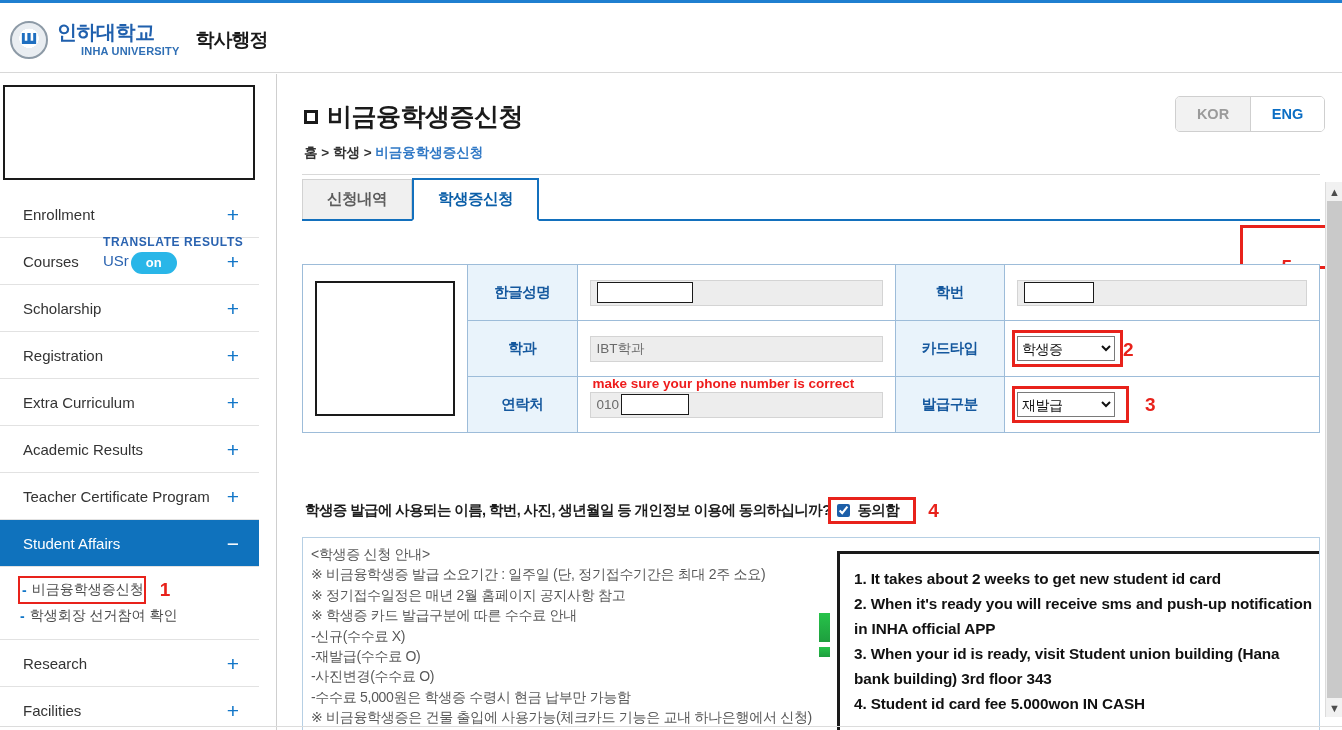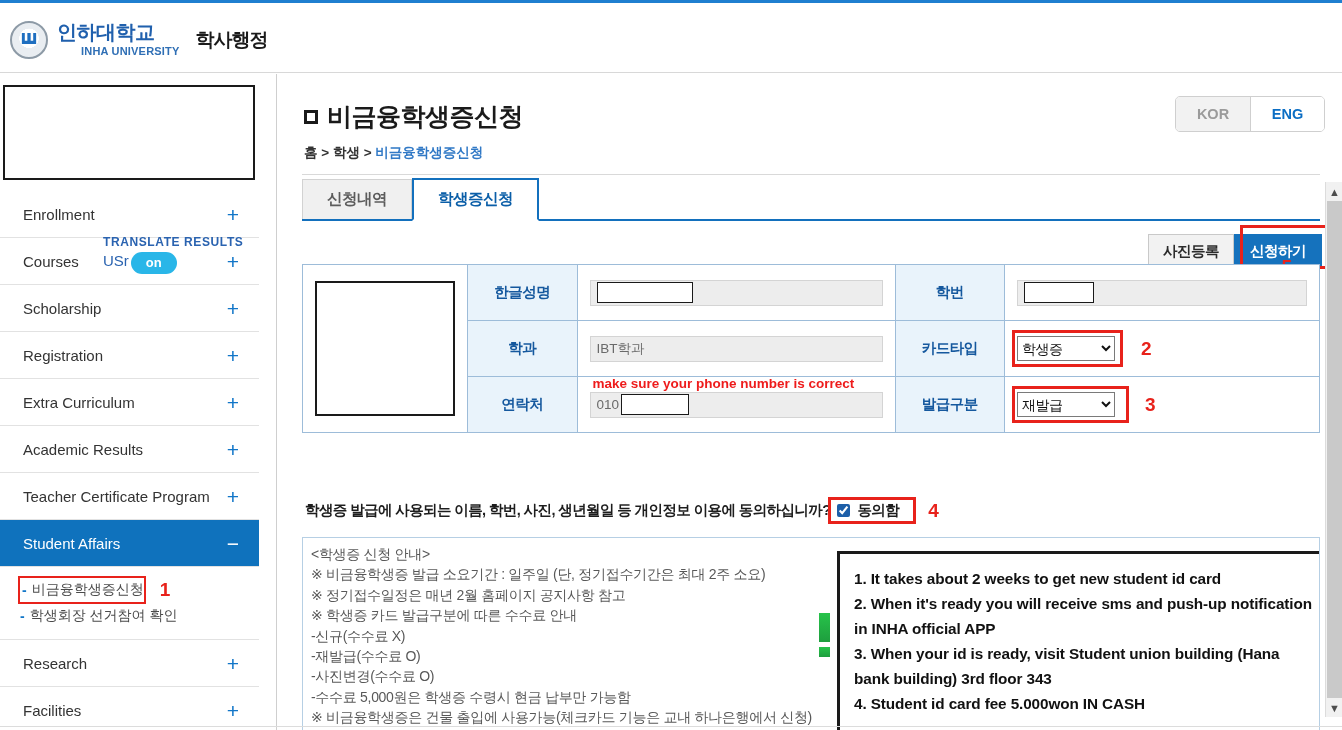--- a/index.html
+++ b/index.html
@@ -629,24 +629,20 @@
       <span class="lang eng">ENG</span>
     </div>
 
     <div id="hr-top"></div>
 
     <div id="tabs">
       <div class="tab unsel">신청내역</div>
       <div class="tab sel">학생증신청</div>
     </div>
 
-    <div id="action-row">
-      <button id="btn-photo">사진등록</button>
-      <button id="btn-apply">신청하기</button>
-    </div>
     <div id="apply-hl"></div>
     <div id="step5" class="step-num">5</div>
 
     <table id="form-table">
       <tbody>
           <tr>
         <td class="photo-cell" rowspan="3">
           <div class="photo-box"></div>
         </td>
         <td class="lbl">한글성명</td>
@@ -663,21 +659,21 @@
         </td>
       </tr>
 
       <tr>
         <td class="lbl">학과</td>
         <td class="val">
           <div class="ro-field w-wide">IBT학과</div>
         </td>
         <td class="lbl">카드타입</td>
         <td class="val">
-          <div style="display:flex;align-items:center;gap:26px;">
+          <div style="display:flex;align-items:flex-end;gap:8px;">
             <span class="sel-wrap">
               <select class="sel-box">
                 <option>학생증</option>
               </select>
               <span class="sel-hl" style="left:-5px;top:-6px;right:-8px;bottom:-6px;"></span>
             </span>
             <span class="step-num">2</span>
           </div>
         </td>
       </tr>

